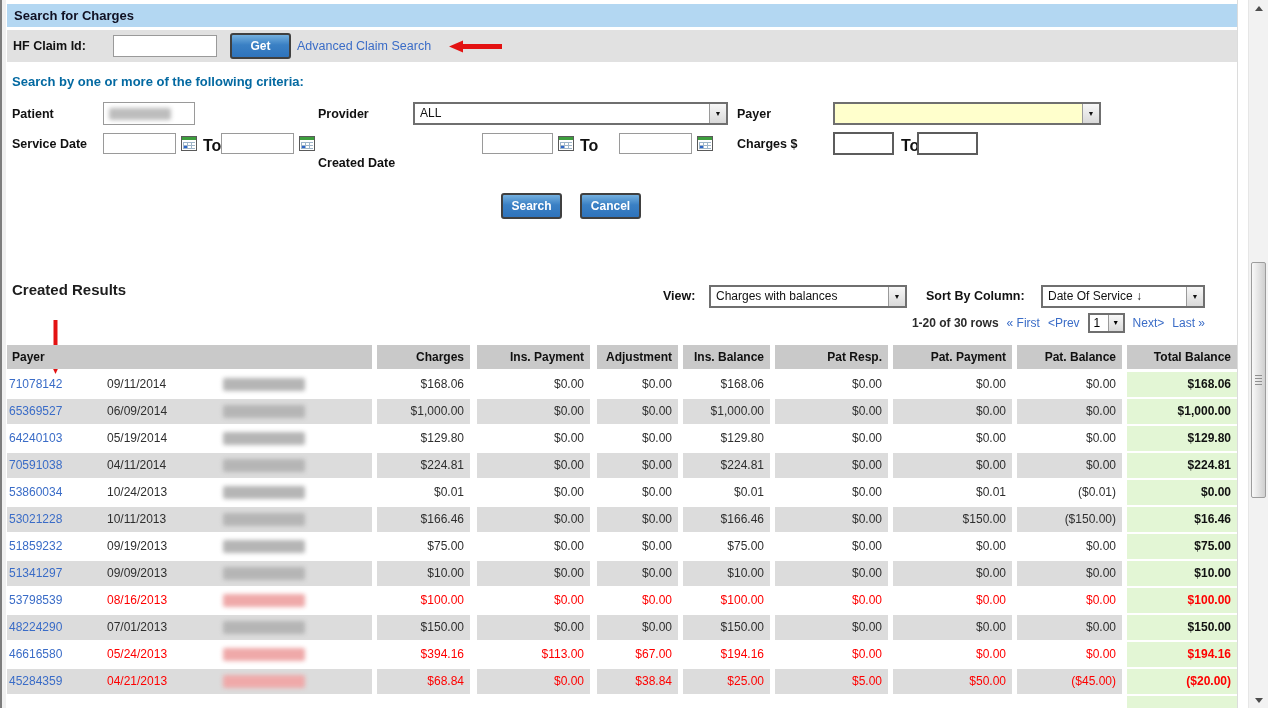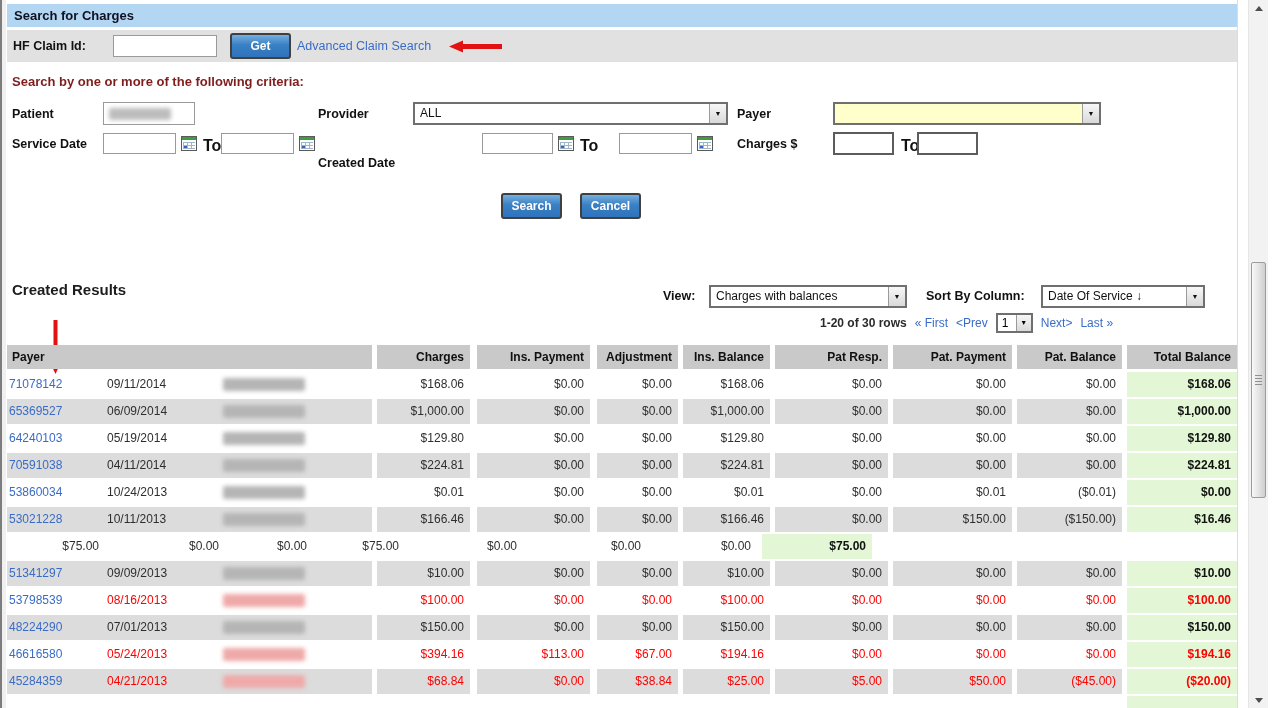--- a/index.html
+++ b/index.html
@@ -14,21 +14,21 @@
   
   .title-band { position:absolute; left:7px; top:4px; width:1230px; height:23px; background:#b3d7f2; font-size:13px; font-weight:bold; color:#101022; line-height:23px; padding-left:7px; }
   .lookup-band { position:absolute; left:7px; top:30px; width:1230px; height:32px; background:#e1e1e1; }
   .lookup-label { position:absolute; left:6px; top:9px; font-size:12.5px; font-weight:bold; color:#111; }
   .lookup-input { position:absolute; left:106px; top:5px; width:104px; height:22px; border:1px solid #9a9a9a; background:#fff; }
   .btn { background:linear-gradient(#74b0df,#3a80c4 45%,#2e73bc); border:2px solid #404040; border-radius:3px; color:#fff; font-weight:bold; font-size:12px; font-family:"Liberation Sans",sans-serif; text-align:center; cursor:pointer; }
   .get-btn { position:absolute; left:223px; top:3px; width:61px; height:26px; }
   .adv-link { position:absolute; left:290px; top:9px; font-size:12.5px; color:#3a6cc7; text-decoration:none; cursor:pointer; }
   .arrow-left-svg { position:absolute; left:441px; top:10px; }
 
-  .criteria-heading { position:absolute; left:12px; top:74px; font-size:13px; font-weight:bold; color:#7f1d1d; }
+  .criteria-heading { position:absolute; left:12px; top:74px; font-size:13px; font-weight:bold; color:#0369a1; }
 
   .flabel { position:absolute; font-size:12.5px; font-weight:bold; color:#111; }
   .inp { position:absolute; border:1px solid #9a9a9a; background:#fff; }
   .inp-dark { position:absolute; border:2px solid #5c5c5c; background:#fff; }
   .to-lbl { position:absolute; font-size:16px; font-weight:bold; color:#111; }
 
   .sel { position:absolute; background:#fff; border:2px solid #6f6f6f; font-size:12px; color:#111; line-height:19px; padding-left:5px; cursor:pointer; }
   .sel .sel-arrow { position:absolute; right:0; top:0; bottom:0; width:17px; background:linear-gradient(#f7f7f7,#d9d9d9); border-left:1px solid #9a9a9a; text-align:center; font-size:7px; color:#111; line-height:19px; }
   .sel-yellow { background:#ffffcc; }
 
@@ -41,21 +41,21 @@
 
   .search-btn { position:absolute; left:501px; top:193px; width:61px; height:26px; }
   .cancel-btn { position:absolute; left:580px; top:193px; width:61px; height:26px; }
 
   .results-heading { position:absolute; left:12px; top:281px; font-size:15px; font-weight:bold; color:#1d1d1d; }
   .view-label { position:absolute; left:663px; top:289px; font-size:12.5px; font-weight:bold; color:#111; }
   .view-sel { left:709px; top:285px; width:198px; height:23px; }
   .sort-label { position:absolute; left:926px; top:289px; font-size:12.5px; font-weight:bold; color:#111; }
   .sort-sel { left:1041px; top:285px; width:164px; height:23px; }
 
-  .pager { position:absolute; left:820px; top:313px; width:385px; height:20px; display:flex; align-items:center; gap:8px; font-size:12px; }
+  .pager { position:absolute; left:820px; top:313px; width:385px; height:20px; display:flex; align-items:center; justify-content:flex-end; gap:8px; font-size:12px; }
   .pager .summary { font-weight:bold; color:#2b2b2b; }
   .pager a { color:#3a6cc7; text-decoration:none; cursor:pointer; }
   .page-sel { position:relative; width:37px; height:20px; border:2px solid #6f6f6f; background:#fff; font-size:12px; line-height:16px; padding-left:4px; cursor:pointer; }
   .page-sel .sel-arrow { position:absolute; right:0; top:0; bottom:0; width:15px; background:linear-gradient(#f7f7f7,#d9d9d9); border-left:1px solid #9a9a9a; text-align:center; font-size:7px; line-height:16px; }
 
   .arrow-down-svg { position:absolute; left:48px; top:320px; }
 
   
   .tbl { position:absolute; left:7px; top:345px; width:1230px; }
   .tr { display:flex; height:25px; margin-bottom:2px; }
@@ -281,20 +281,25 @@
           <div class="cell c1 num">$166.46</div>
           <div class="cell c2 num">$0.00</div>
           <div class="cell c3 num">$0.00</div>
           <div class="cell c4 num">$166.46</div>
           <div class="cell c5 num">$0.00</div>
           <div class="cell c6 num">$150.00</div>
           <div class="cell c7 num">($150.00)</div>
           <div class="cell c8 num total">$16.46</div>
         </div>
         <div class="tr">
+          <div class="cell c0 payer-group">
+            <a class="claim-link">51859232</a>
+            <span class="svc-date">09/19/2013</span>
+            <span class="name-redacted"></span>
+          </div>
           <div class="cell c1 num">$75.00</div>
           <div class="cell c2 num">$0.00</div>
           <div class="cell c3 num">$0.00</div>
           <div class="cell c4 num">$75.00</div>
           <div class="cell c5 num">$0.00</div>
           <div class="cell c6 num">$0.00</div>
           <div class="cell c7 num">$0.00</div>
           <div class="cell c8 num total">$75.00</div>
         </div>
         <div class="tr grey">

